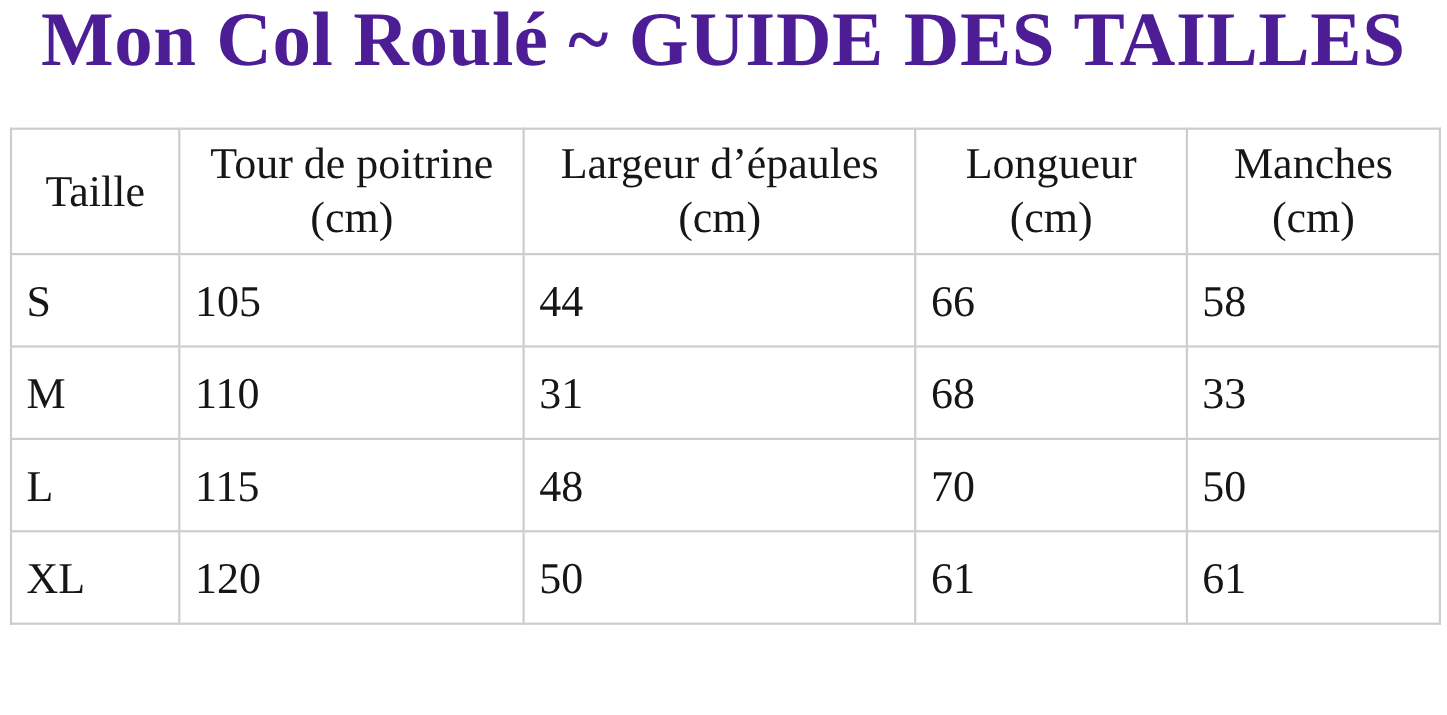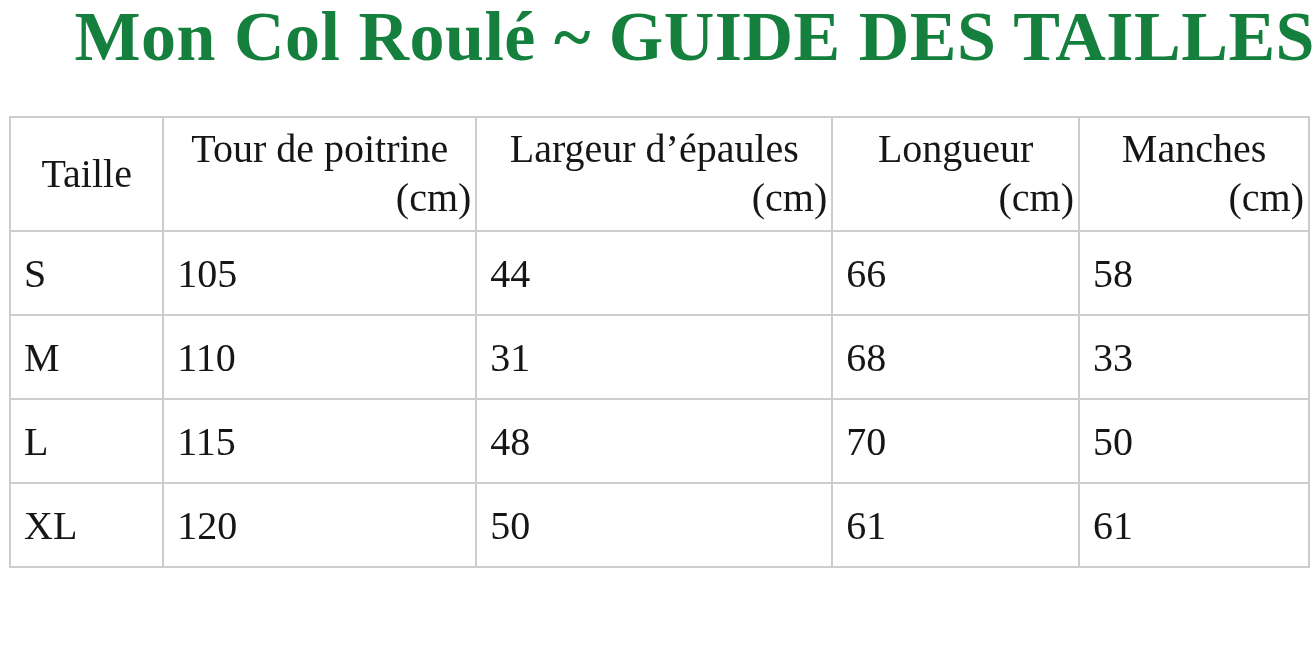--- a/index.html
+++ b/index.html
@@ -11,26 +11,26 @@
   }
   .page {
     width: 1315px;
     height: 650px;
     overflow: hidden;
     background: #ffffff;
   }
   h1.title {
     margin: 0;
     padding-top: 1px;
-    text-align: right;
+    text-align: center;
     font-family: "Liberation Serif", "DejaVu Serif", serif;
     font-weight: bold;
     font-size: 70px;
     line-height: 72px;
-    color: #15803d;
+    color: #4c1d95;
     letter-spacing: 0.5px;
     white-space: nowrap;
   }
   table.size-table {
     border-collapse: collapse;
     table-layout: fixed;
     width: 1301px;
     margin: 43px 5px 0 9px;
     background: #ffffff;
   }
@@ -53,21 +53,21 @@
     vertical-align: middle;
     line-height: 1.22;
     padding: 2px 4px;
   }
   table.size-table td {
     height: 78px;
     text-align: left;
     vertical-align: middle;
     padding: 2px 8px 2px 13px;
   }
-  .th-unit { display: block; text-align: right; }
+  .th-unit { display: block; }
 </style>
 </head>
 <body>
 
 <div class="page">
 
   <h1 class="title">Mon Col Roulé ~ GUIDE DES TAILLES</h1>
 
   <table class="size-table">
     <colgroup>

